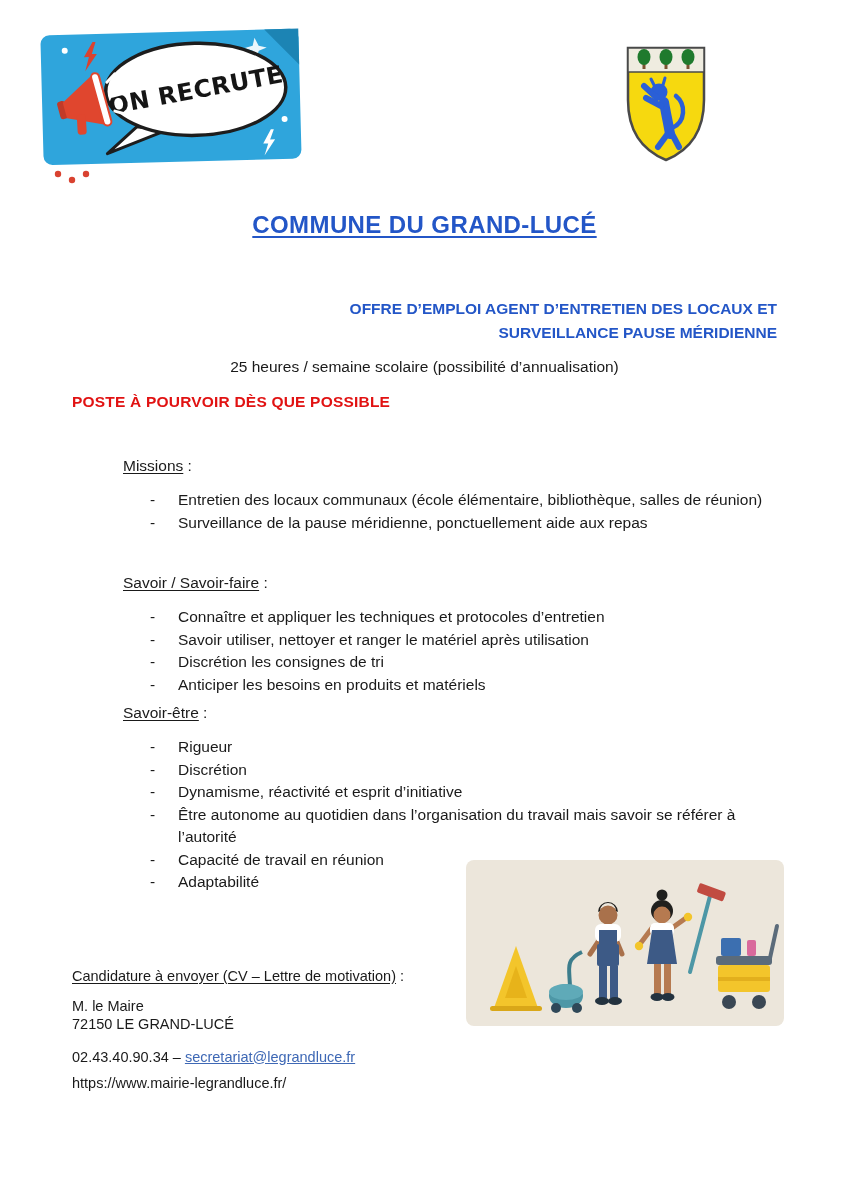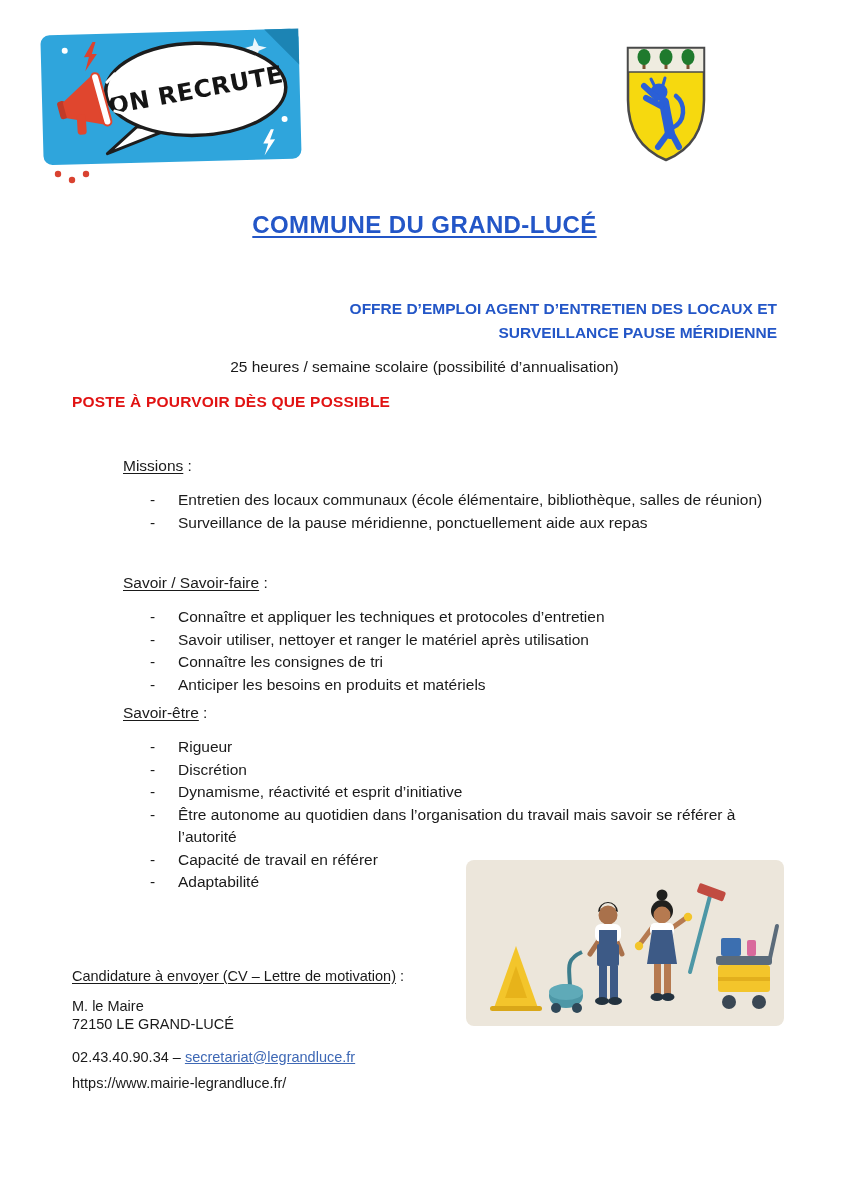--- a/index.html
+++ b/index.html
@@ -209,21 +209,21 @@
       <div class="li">
         <span class="marker">-</span>
         <span class="txt">Connaître et appliquer les techniques et protocoles d’entretien</span>
       </div>
       <div class="li">
         <span class="marker">-</span>
         <span class="txt">Savoir utiliser, nettoyer et ranger le matériel après utilisation</span>
       </div>
       <div class="li">
         <span class="marker">-</span>
-        <span class="txt">Connaître les consignes de tri</span>
+        <span class="txt">Discrétion les consignes de tri</span>
       </div>
       <div class="li">
         <span class="marker">-</span>
         <span class="txt">Anticiper les besoins en produits et matériels</span>
       </div>
     </div>
   </div>
 
   <div class="section" id="section-savoir-etre">
     <div class="section-heading">
@@ -241,21 +241,21 @@
       <div class="li">
         <span class="marker">-</span>
         <span class="txt">Dynamisme, réactivité et esprit d’initiative</span>
       </div>
       <div class="li">
         <span class="marker">-</span>
         <span class="txt">Être autonome au quotidien dans l’organisation du travail mais savoir se référer à l’autorité</span>
       </div>
       <div class="li">
         <span class="marker">-</span>
-        <span class="txt">Capacité de travail en référer</span>
+        <span class="txt">Capacité de travail en réunion</span>
       </div>
       <div class="li">
         <span class="marker">-</span>
         <span class="txt">Adaptabilité</span>
       </div>
     </div>
   </div>
 
   <div class="apply">
     <div class="apply-heading">

